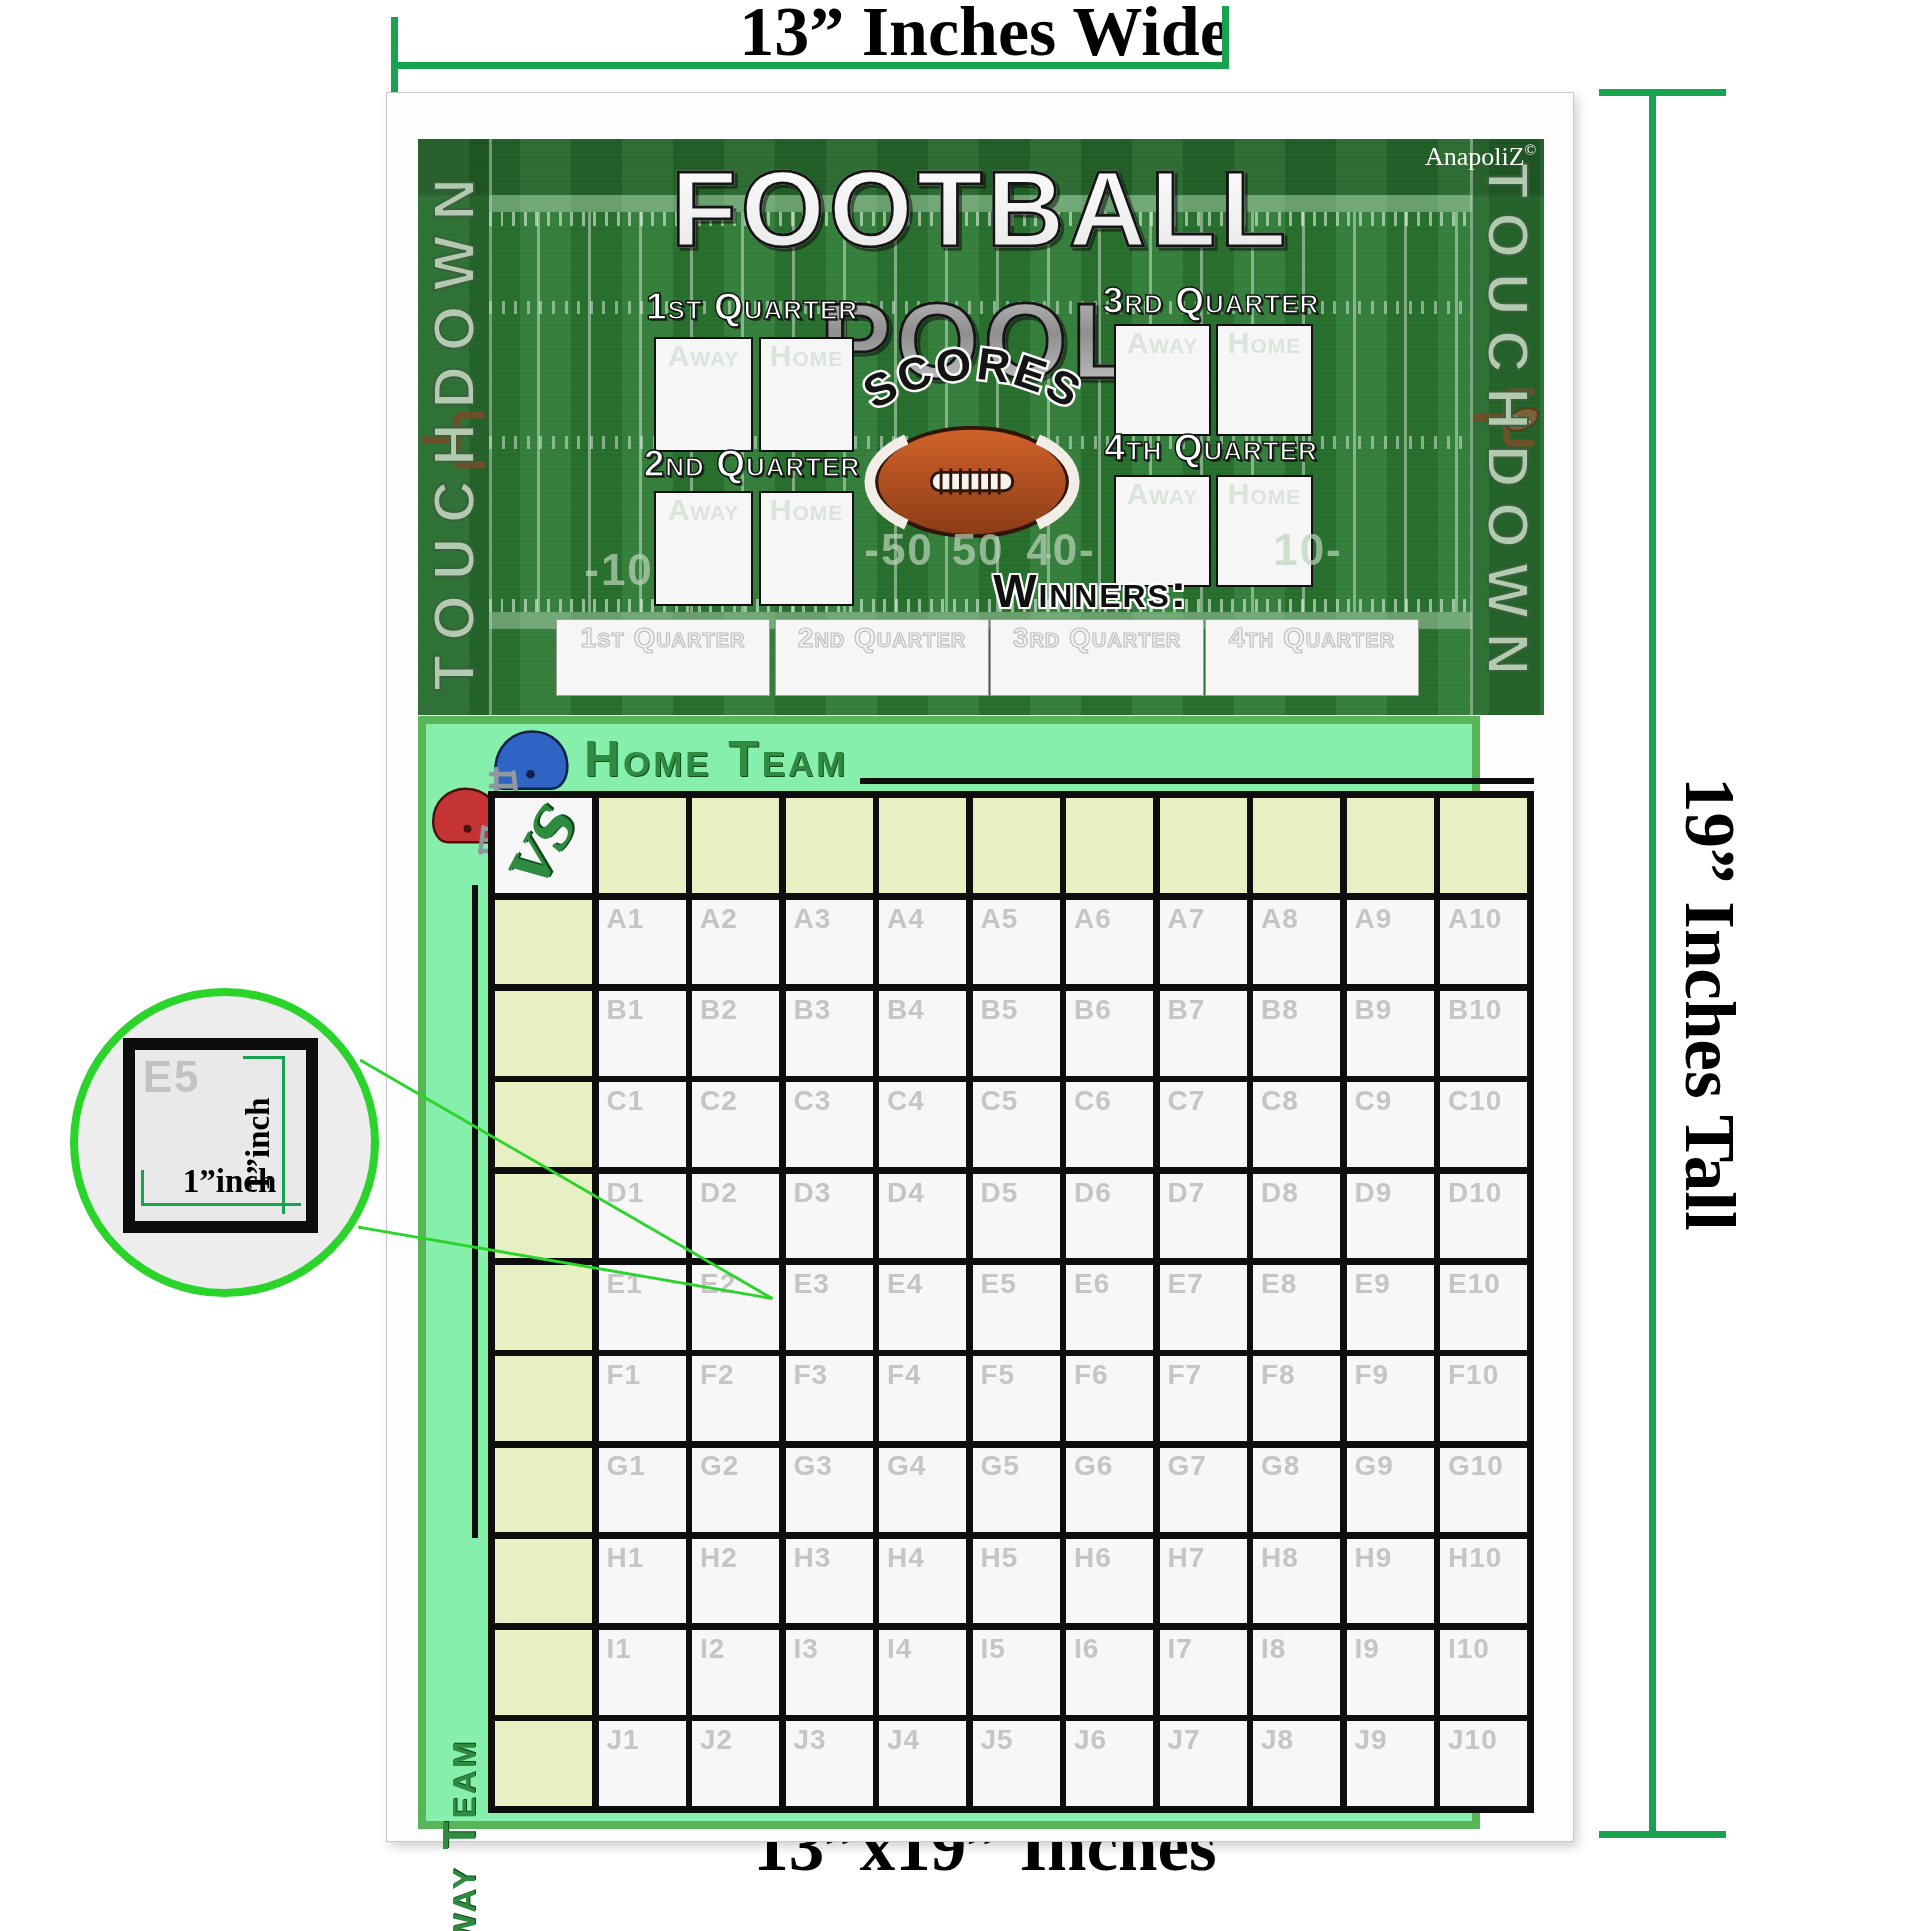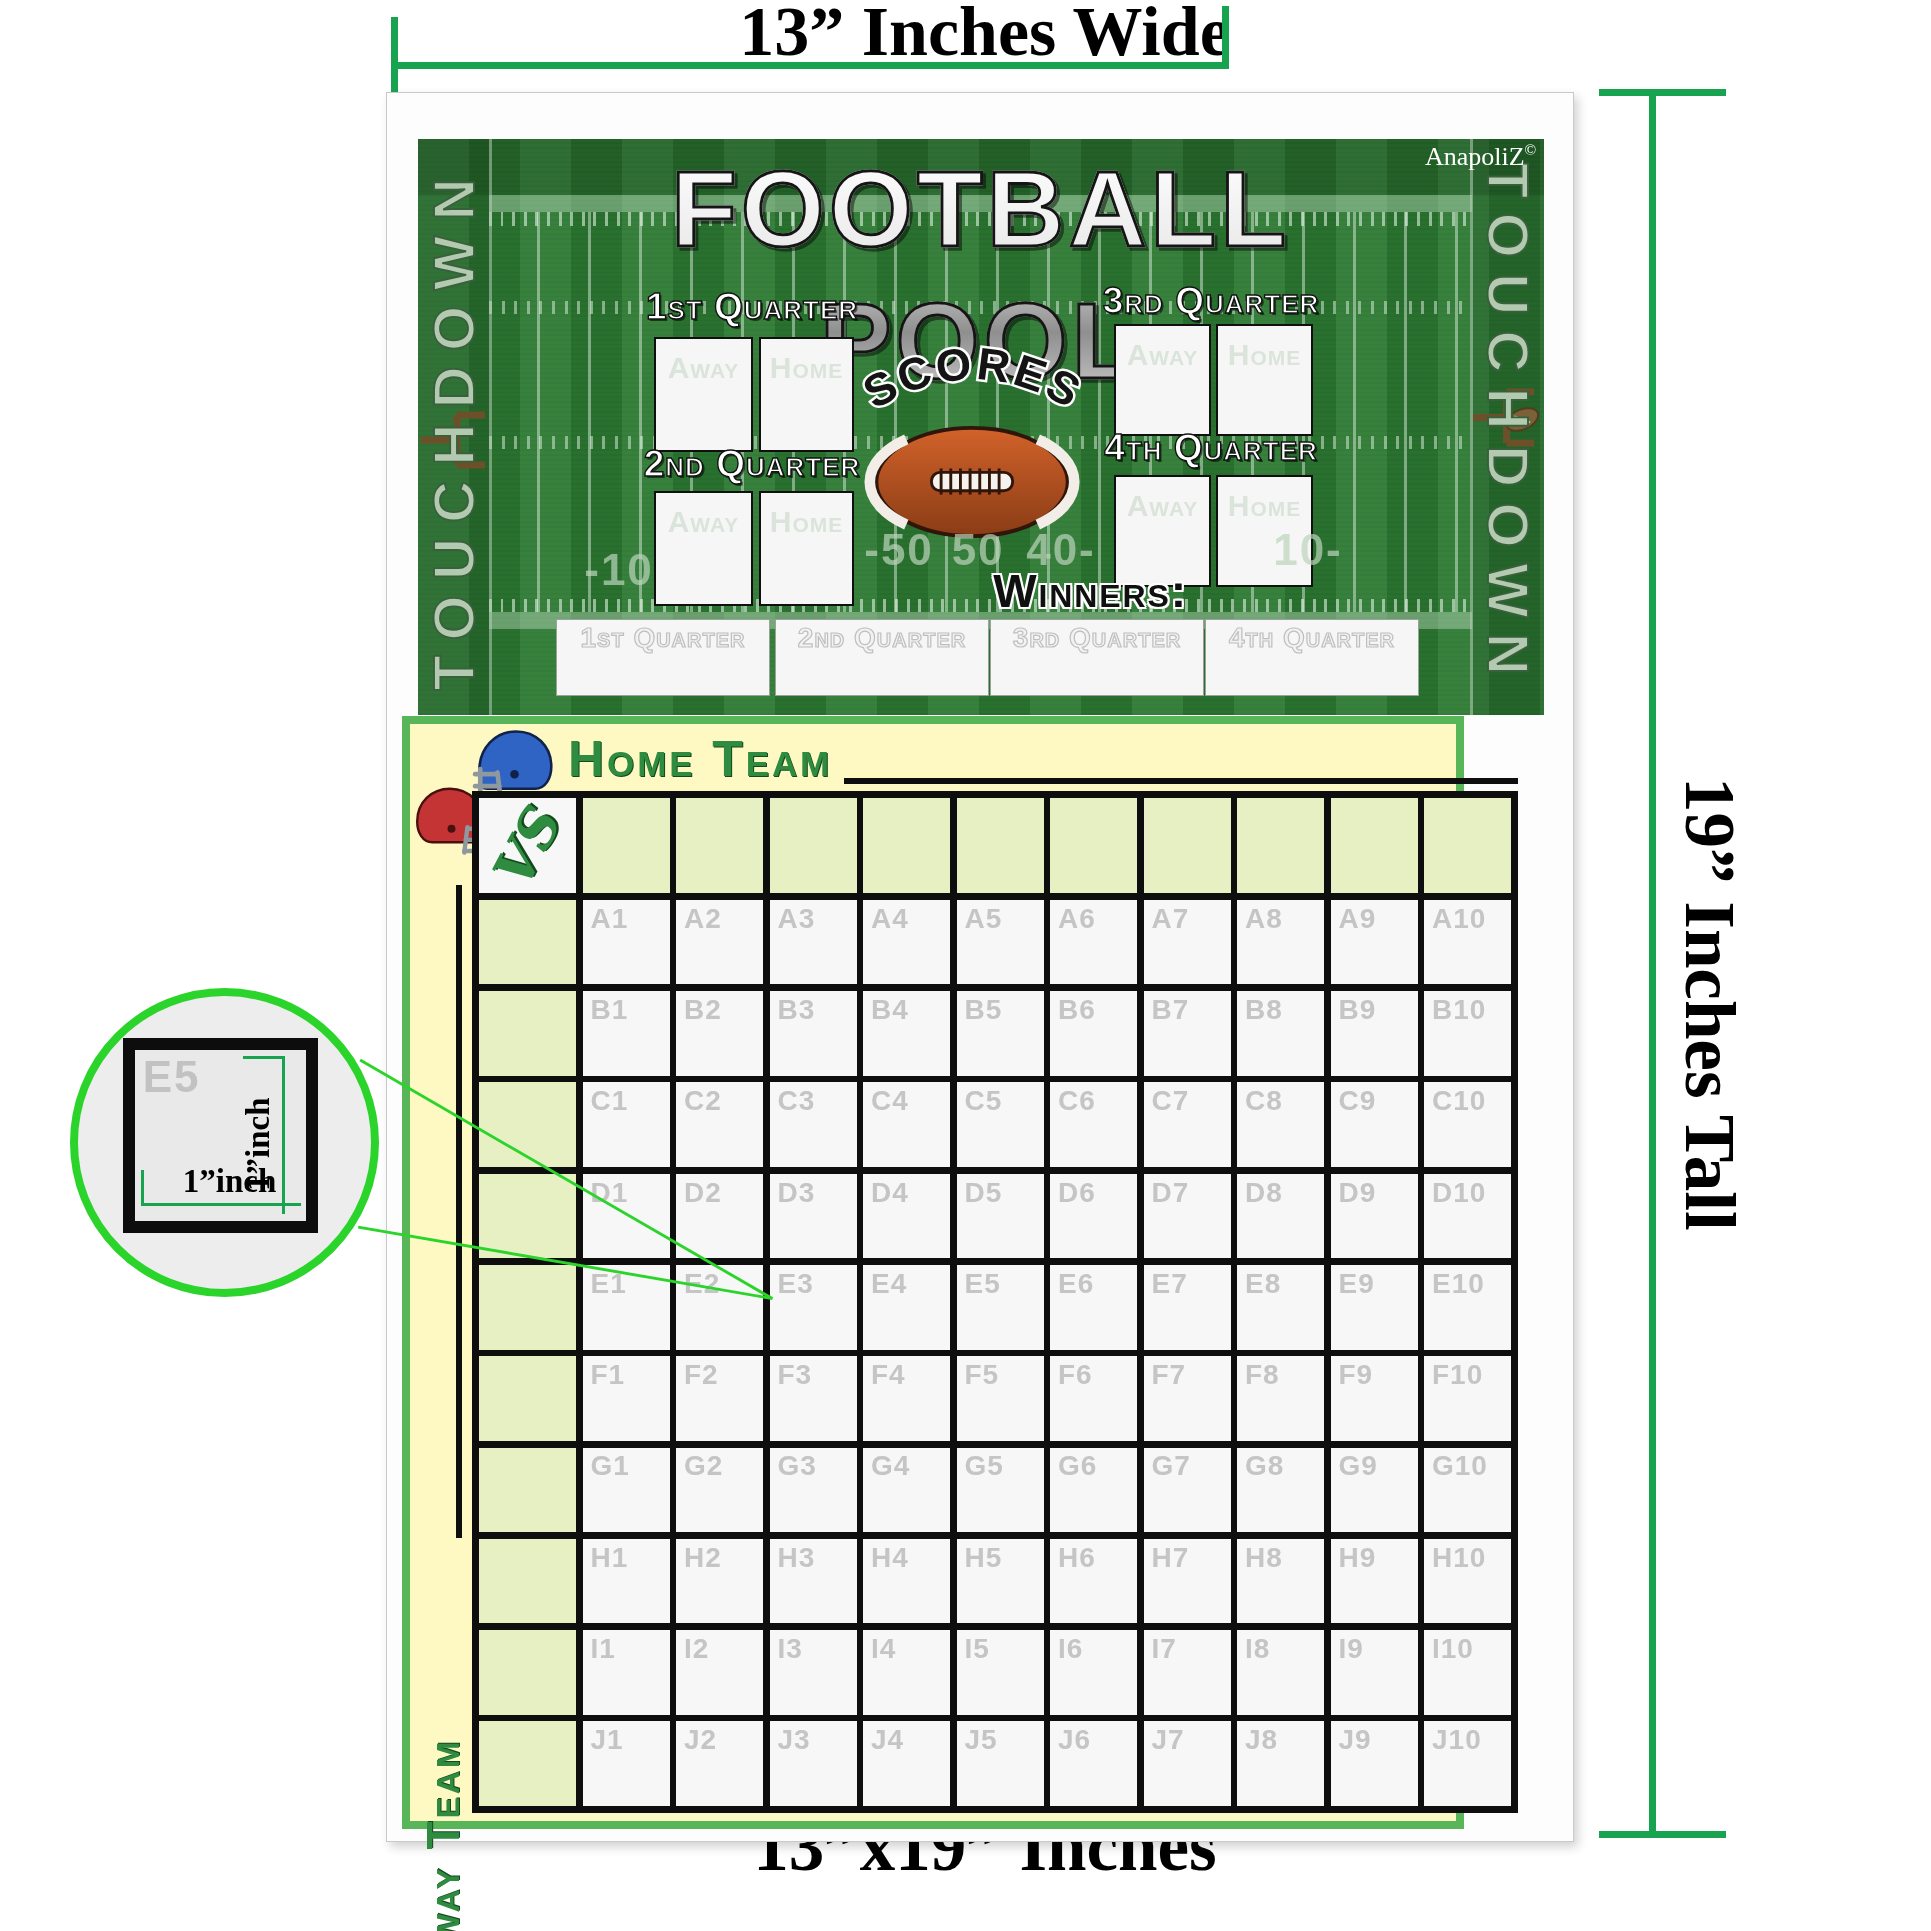--- a/index.html
+++ b/index.html
@@ -54,38 +54,38 @@
       font-size:108px;font-weight:bold;letter-spacing:3.9px;word-spacing:42px;line-height:1.22;
       background:linear-gradient(180deg,#ffffff 0%,#ececec 38%,#8f8f8f 72%,#cfcfcf 100%);
       -webkit-background-clip:text;background-clip:text;-webkit-text-fill-color:transparent;
       -webkit-text-stroke:2.9px #151515;filter:drop-shadow(3.9px 3.9px 0 rgba(0,0,0,0.45));}
   .brand{position:absolute;right:7.7px;top:1.9px;color:#fff;font-family:"Liberation Serif",serif;font-size:26px;}
   .brand sup{font-size:15.4px;}
 
   .q-label{position:absolute;text-align:center;font-weight:bold;font-variant:small-caps;font-size:37px;
       color:#fff;-webkit-text-stroke:1.4px #111;text-shadow:1.9px 1.9px 0 rgba(0,0,0,0.55);letter-spacing:1px;}
   .q-box{position:absolute;background:#f6f6f6;border:2.9px solid #101010;text-align:center;}
-  .q-box-label{display:block;margin-top:12px;font-weight:bold;font-variant:small-caps;font-size:30px;
+  .q-box-label{display:block;margin-top:0px;font-weight:bold;font-variant:small-caps;font-size:30px;
       color:#dbe4db;letter-spacing:1px;}
   .yard-num{position:absolute;top:386px;width:116px;text-align:center;font-weight:bold;font-size:44px;
       color:rgba(190,212,188,0.7);letter-spacing:1.9px;}
   .winners-label{position:absolute;left:384px;top:425px;width:386px;text-align:right;
       font-weight:bold;font-variant:small-caps;font-size:46px;color:#101010;letter-spacing:1.9px;
       text-shadow:-1.9px -1.9px 0 #fff,1.9px -1.9px 0 #fff,-1.9px 1.9px 0 #fff,1.9px 1.9px 0 #fff,0 -1.9px 0 #fff,0 1.9px 0 #fff,-1.9px 0 0 #fff,1.9px 0 0 #fff;}
   .winner-box{position:absolute;top:480px;height:75px;width:212px;background:#f6f6f6;border:1.9px solid #9aa29a;text-align:center;}
   .winner-box-label{display:block;margin-top:1.9px;font-weight:bold;font-variant:small-caps;font-size:28px;
       color:#f2f2f2;-webkit-text-stroke:1.2px #bfbfbf;letter-spacing:1px;}
   .scores-svg{position:absolute;left:439px;top:198px;}
   .goalpost{position:absolute;}
   .gp-left{left:1px;top:266px;}
   .gp-right{left:1053px;top:241px;}
 
   
-  .pool-section{position:absolute;left:15px;top:623px;width:1062px;height:1113px;box-sizing:border-box;
-      border:8.7px solid #58b558;background:#fef9c3;}
+  .pool-section{position:absolute;left:31px;top:623px;width:1062px;height:1113px;box-sizing:border-box;
+      border:8.7px solid #58b558;background:#86efac;}
   .home-team{position:absolute;left:158px;top:5.8px;font-weight:bold;font-variant:small-caps;font-size:50px;
       color:#2e8b3f;letter-spacing:2.9px;text-shadow:1px 1px 0 #14491f;}
   .home-line{position:absolute;left:434px;top:54px;width:674px;height:5.8px;background:#0e0e0e;}
   .away-team{position:absolute;left:5.8px;top:831px;height:425px;font-weight:bold;font-variant:small-caps;font-size:46px;
       color:#2e8b3f;letter-spacing:2.9px;writing-mode:vertical-rl;transform:rotate(180deg);text-shadow:1px 1px 0 #14491f;}
   .away-line{position:absolute;left:46px;top:161px;width:5.8px;height:653px;background:#0e0e0e;}
   .helmet{position:absolute;}
   .helmet-blue{left:60px;top:1px;}
   .helmet-red{left:0px;top:58px;}
 

